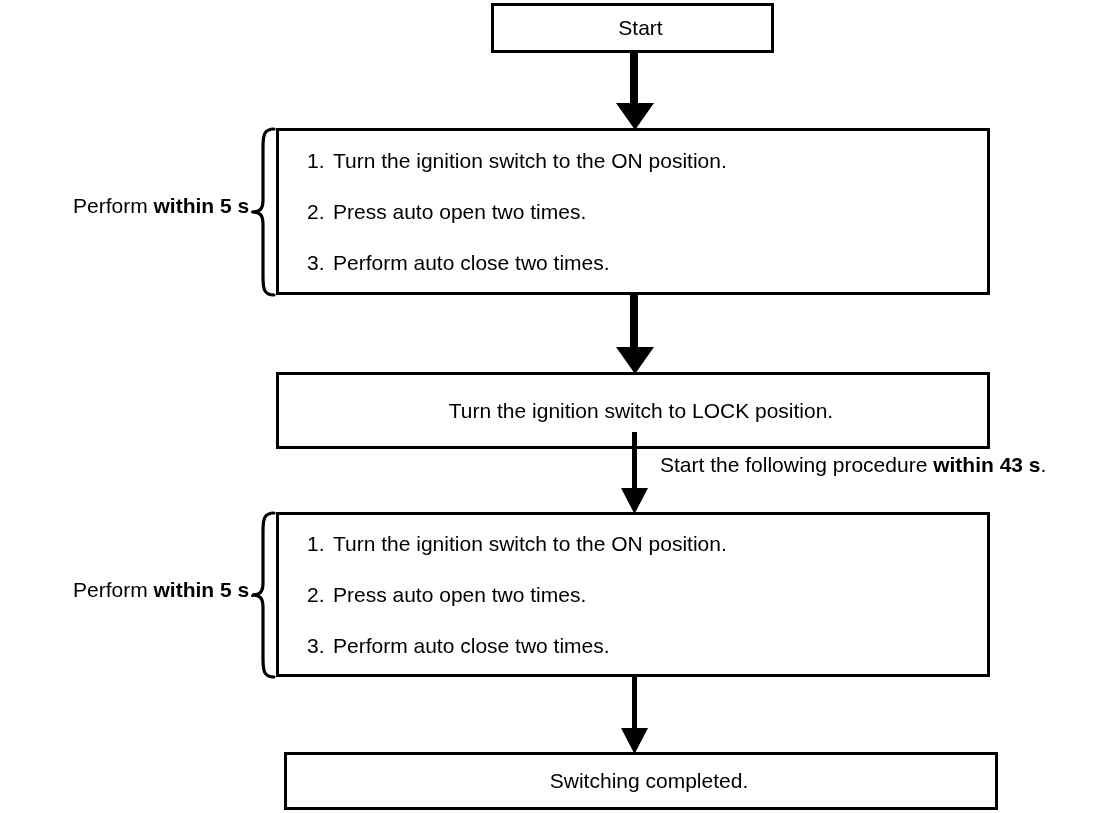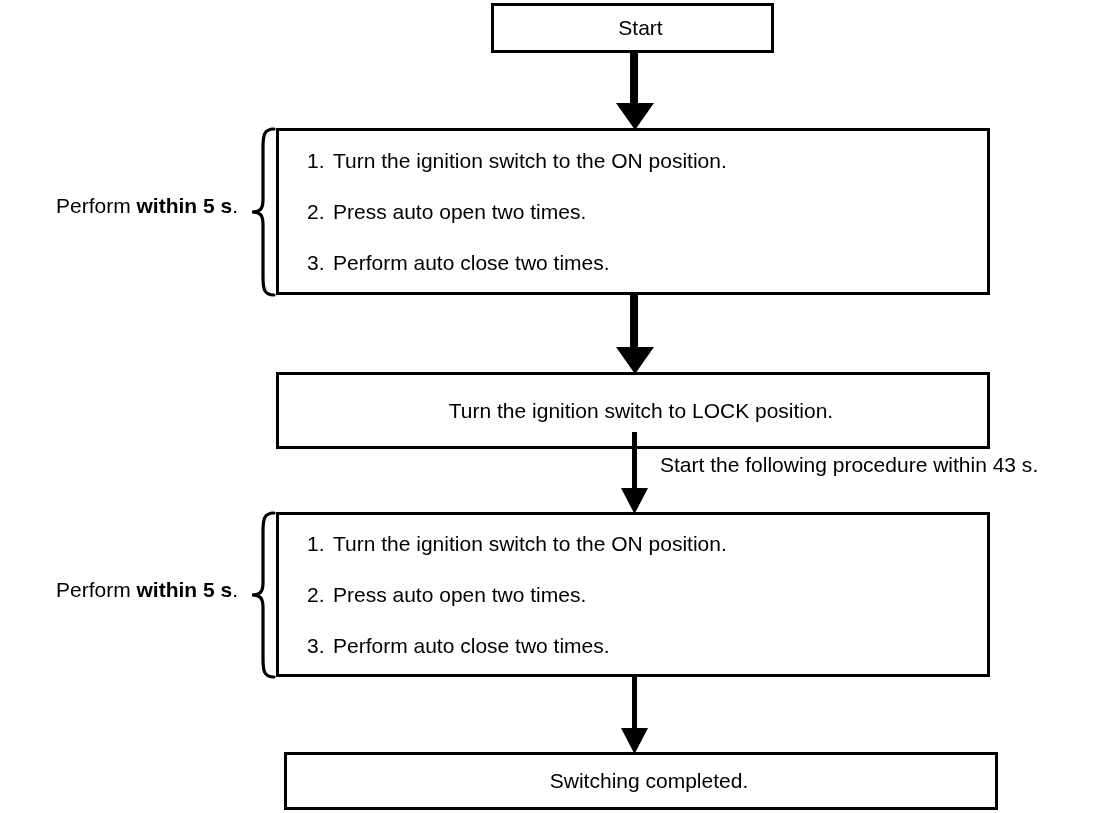--- a/index.html
+++ b/index.html
@@ -114,33 +114,34 @@
     position: absolute;
   }
   .brace svg { display: block; }
 
   .side-label {
     position: absolute;
     font-size: 21px;
     line-height: 1.2;
     white-space: nowrap;
     text-align: right;
+    margin-left: 17px;
   }
   .side-label .bold {
     font-weight: bold;
   }
 
   .note {
     position: absolute;
     font-size: 21px;
     line-height: 1.2;
     white-space: nowrap;
   }
   .note .bold {
-    font-weight: normal;
+    font-weight: bold;
   }
 </style>
 </head>
 <body>
 
 <div id="canvas">
 
   <div class="box box-centered" id="start-box">
     <span class="box-text">Start</span>
   </div>

